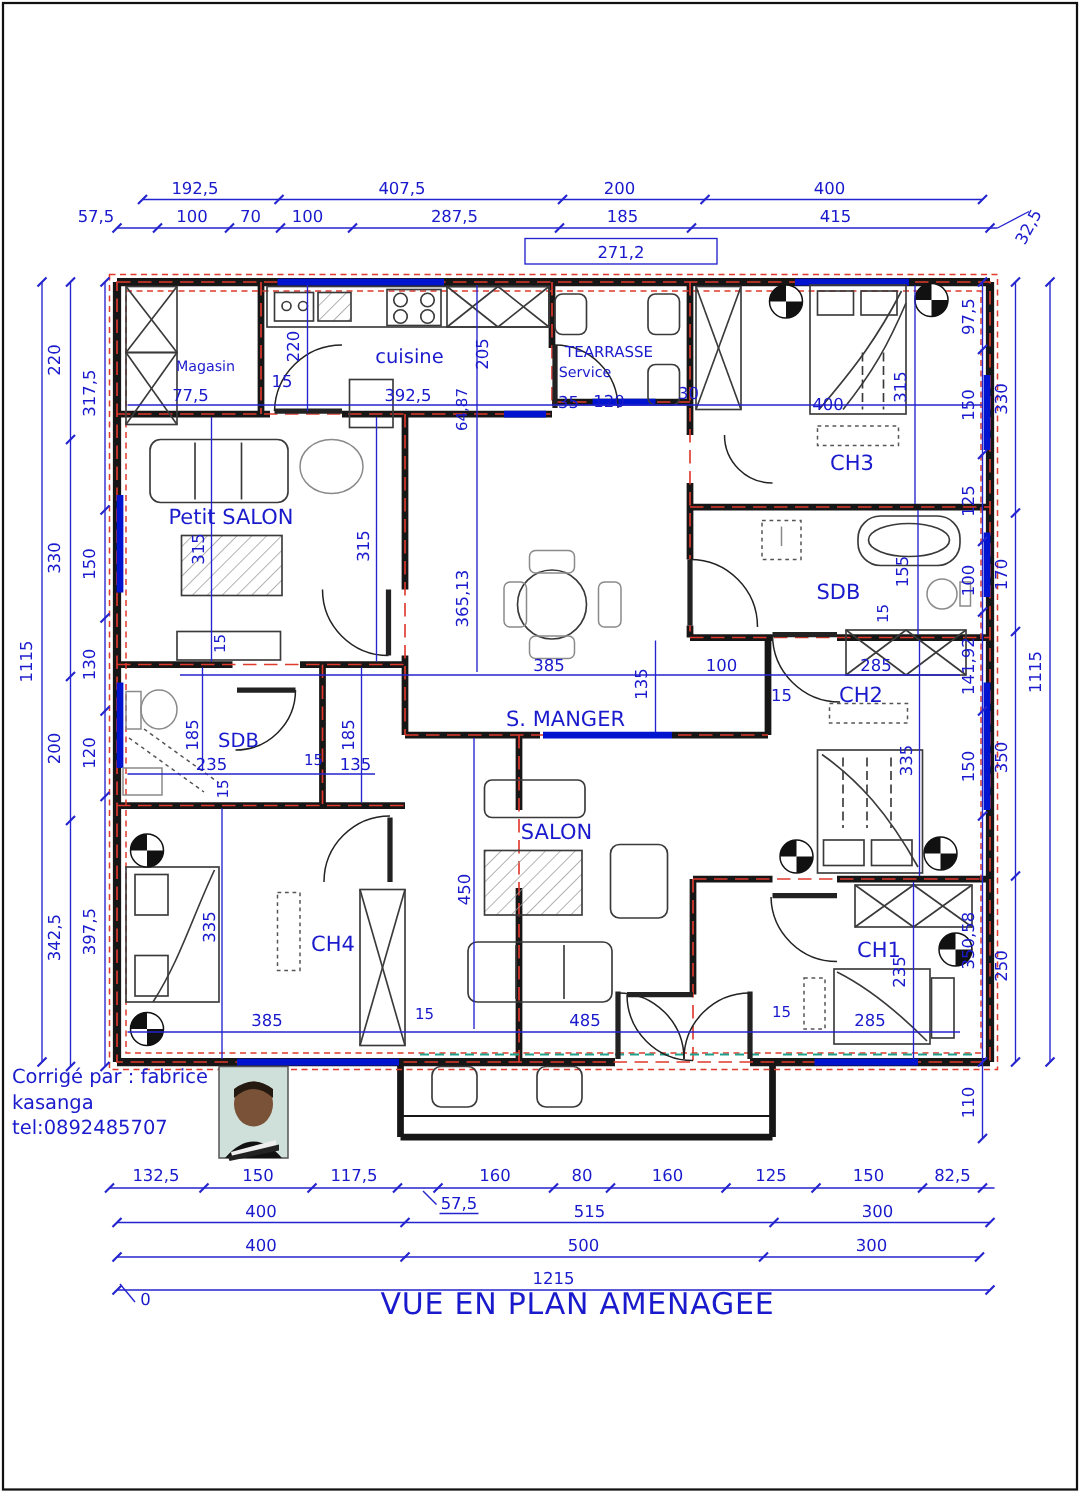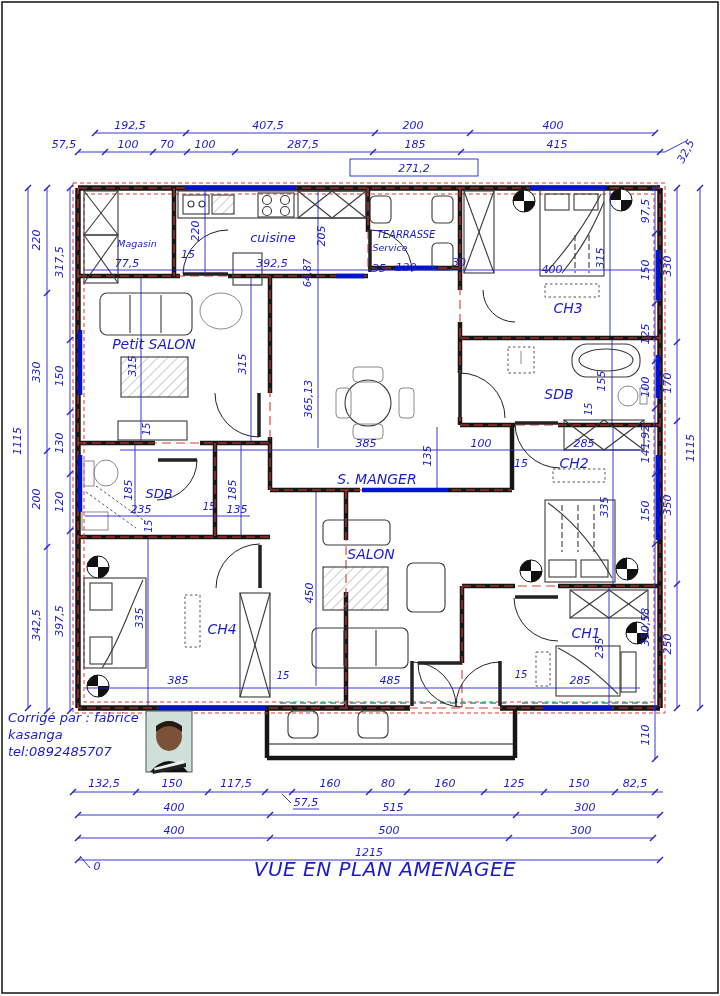--- a/index.html
+++ b/index.html
@@ -1,17 +1,17 @@
 <!DOCTYPE html>
 <html><head>
 <meta charset="utf-8">
 <style>
   html,body{margin:0;padding:0;background:#fff;}
   .sheet{position:relative;width:720px;height:996px;background:#fff;overflow:hidden;
-         font-family:"DejaVu Sans",sans-serif;font-style:italic;}
+         font-family:"DejaVu Sans",sans-serif;}
   svg{position:absolute;left:0;top:0;}
   svg text{font-family:"DejaVu Sans",sans-serif;fill:#1a1acd;text-anchor:middle;}
   .t9{font-size:9.5px}.t10{font-size:10px}.t11{font-size:11px}
   .t13{font-size:13px}.t14{font-size:14px}.t20{font-size:20px;letter-spacing:.5px}
   .ts{text-anchor:start}
   .wall{stroke:#161616;fill:none}
   .w6{stroke-width:5.5}.w5{stroke-width:4.5}
   .red{stroke:#e03a2e;stroke-width:1.1;stroke-dasharray:9 5;fill:none}
   .redf{stroke:#e03a2e;stroke-width:1;stroke-dasharray:4 3;fill:none}
   .win{stroke:#0013cf;stroke-width:4.5;fill:none}

